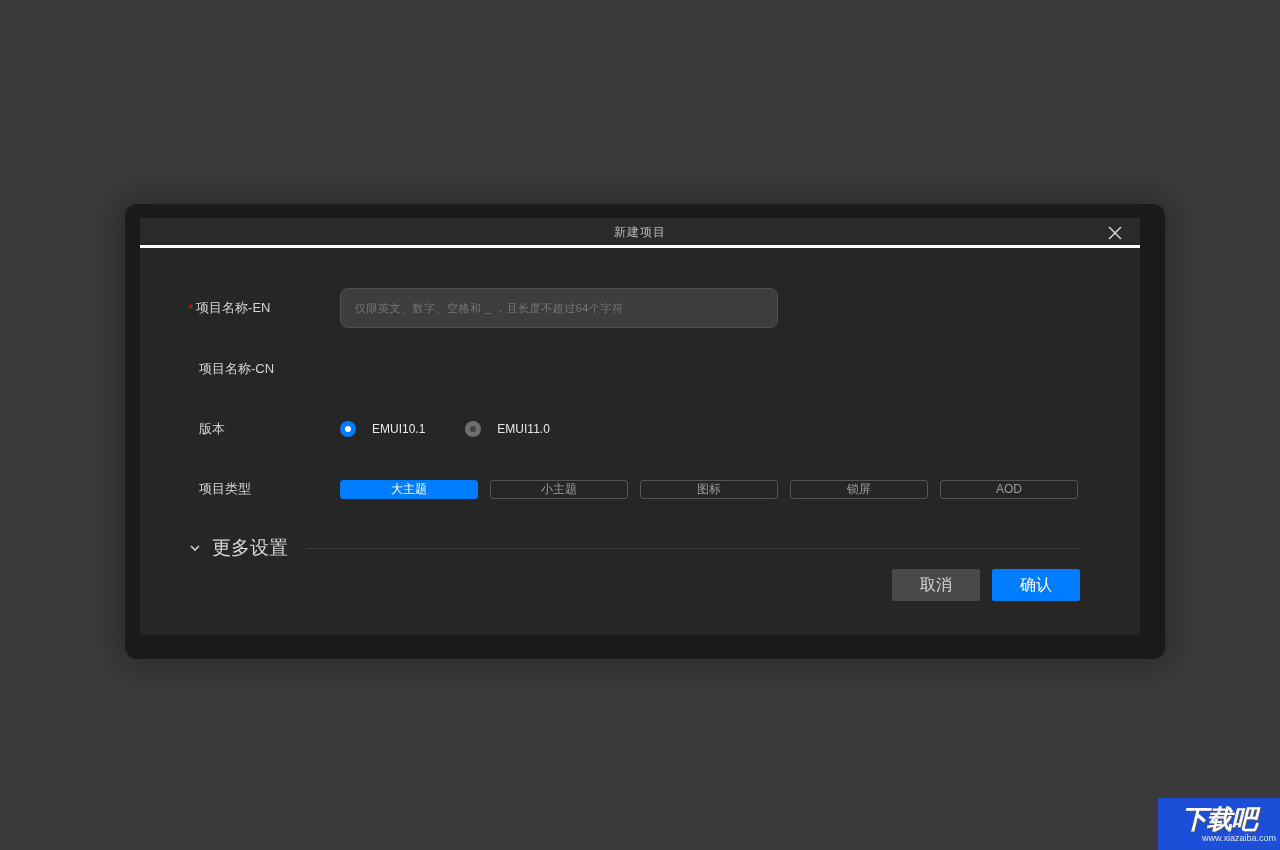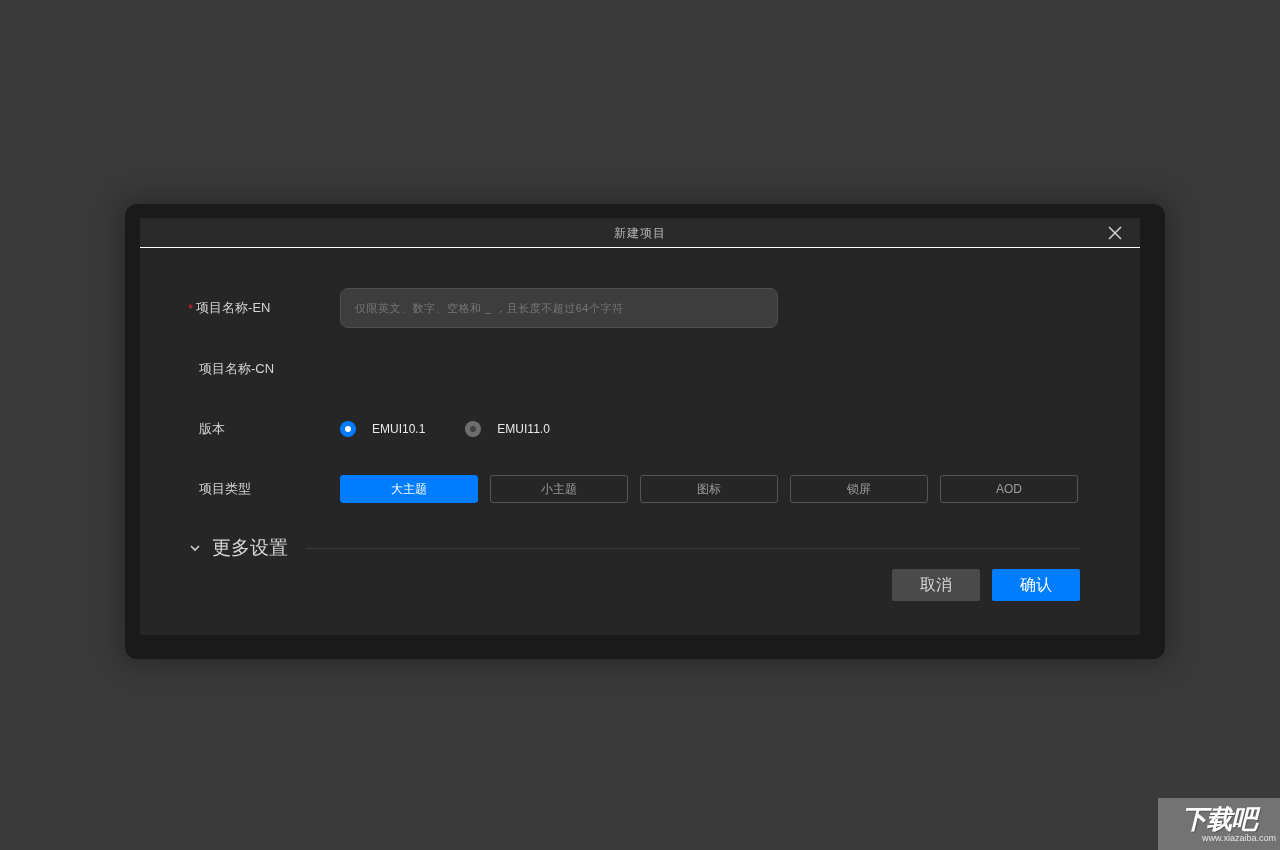--- a/index.html
+++ b/index.html
@@ -27,21 +27,21 @@
     background: #262626;
     border-radius: 2px;
     color: #cfcfcf;
   }
 
   .dialog-header {
     height: 30px;
     width: 100%;
     background: #2a2a2a;
     position: relative;
-    border-bottom: 1px solid #ffffff;
+    border-bottom: 3px solid #ffffff;
   }
   .dialog-title {
     position: absolute;
     left: 50%; top: 50%;
     transform: translate(-50%, -50%);
     font-size: 12px;
     color: #b7b7b7;
     letter-spacing: 1px;
   }
   .close-btn {
@@ -131,21 +131,21 @@
     border-radius: 50%;
     transform: translate(-50%, -50%);
   }
   .radio-label { font-size: 12px; color: #e8e8e8; }
 
   .type-buttons {
     display: flex;
     gap: 12px;
   }
   .type-btn {
-    width: 138px; height: 28px;
+    width: 138px; height: 19px;
     border: 1px solid #545454;
     background: transparent;
     color: #9c9c9c;
     font-size: 12px;
     border-radius: 3px;
     cursor: pointer;
     display: flex;
     align-items: center;
     justify-content: center;
   }
@@ -193,21 +193,21 @@
     cursor: pointer;
     display: flex; align-items: center; justify-content: center;
   }
   .btn-cancel { background: #4a4a4a; color: #d6d6d6; }
   .btn-confirm { background: #007dff; color: #fff; }
 
   .watermark {
     position: absolute;
     right: 0; bottom: 0;
     width: 122px; height: 52px;
-    background: #737373;
+    background: #1d4ed8;
     display: flex; flex-direction: column;
     align-items: center; justify-content: center;
     color: #fff;
     padding: 2px 4px;
   }
   .wm-main {
     font-size: 26px;
     font-weight: 900;
     font-style: italic;
     letter-spacing: -1px;

